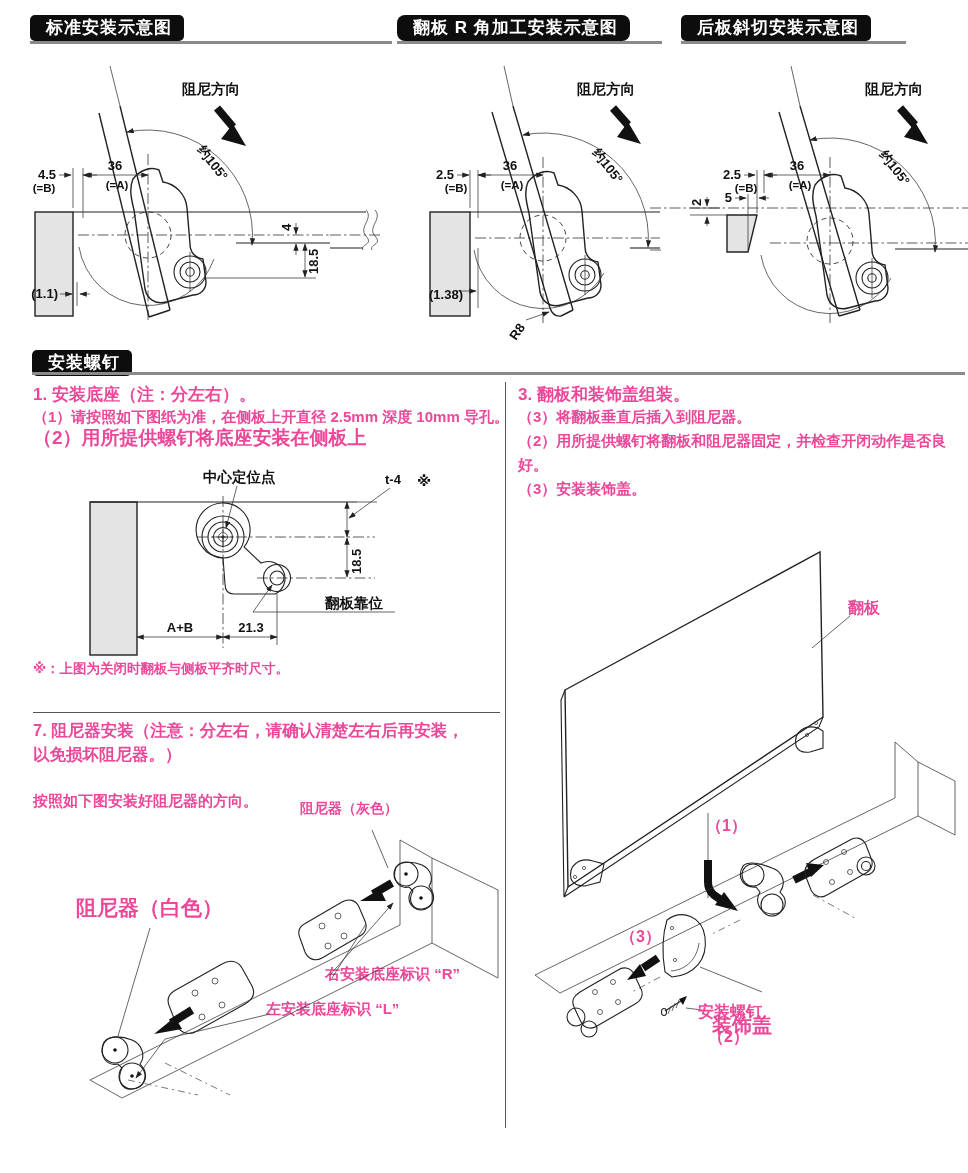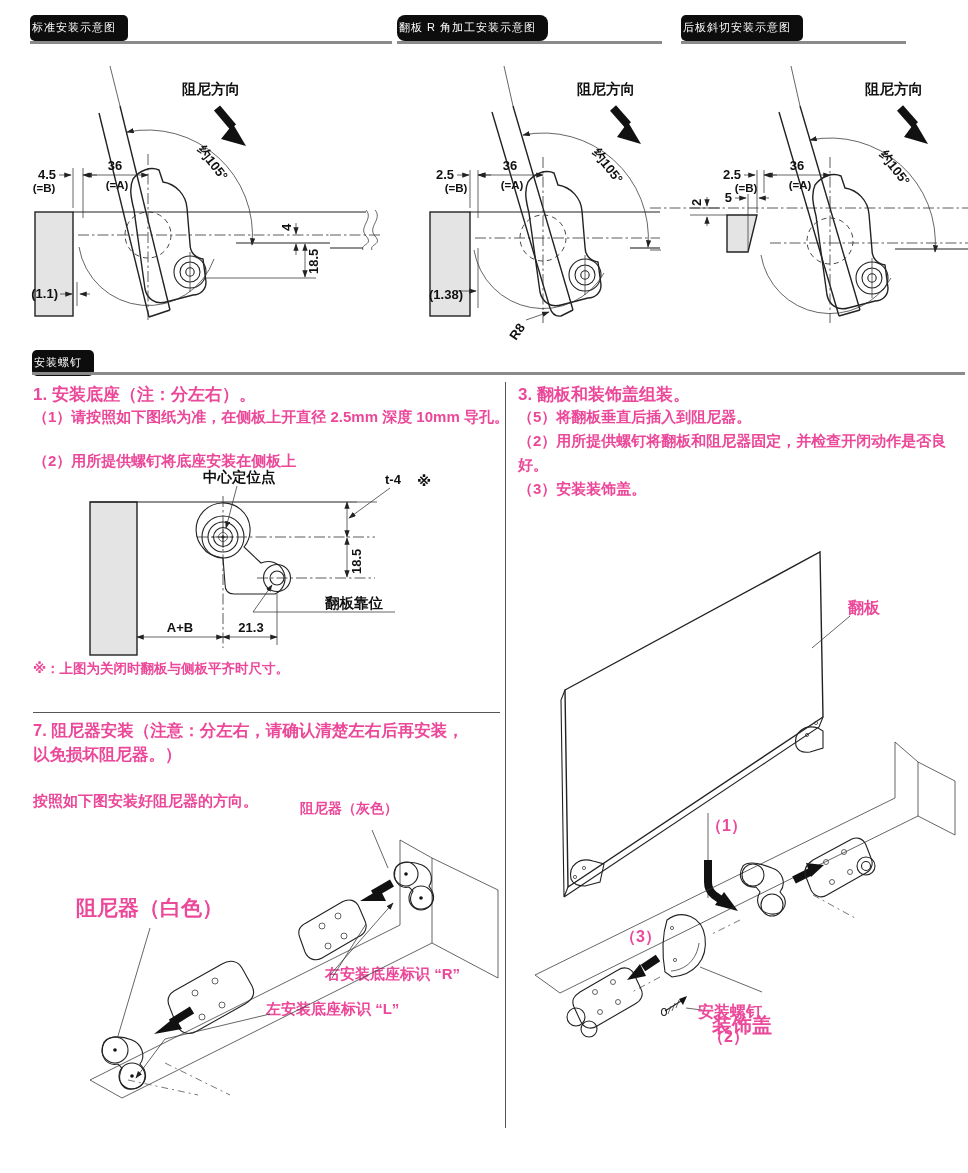--- a/index.html
+++ b/index.html
@@ -1,20 +1,20 @@
 <!DOCTYPE html>
 <html><head>
 <meta charset="utf-8">
 <style>
   html,body{margin:0;padding:0;background:#fff;}
   body{width:968px;height:1173px;position:relative;font-family:"Liberation Sans","DejaVu Sans",sans-serif;}
   .abs{position:absolute;}
   .bt{font-weight:bold;color:#ec4899;white-space:nowrap;}
-  .tabhdr{position:absolute;background:#0d0d0d;color:#fff;font-weight:normal;font-size:11px;
-          padding:3px 12px 4px 2px;border-radius:5px;letter-spacing:1px;line-height:19px;}
+  .tabhdr{position:absolute;background:#0d0d0d;color:#fff;font-weight:bold;font-size:17px;
+          padding:3px 12px 4px 16px;border-radius:5px;letter-spacing:1px;line-height:19px;}
   .rule{position:absolute;background:#8a8a8a;height:3px;}
   .vdiv{position:absolute;background:#555;width:1px;}
   .hdiv{position:absolute;background:#555;height:1px;}
   svg{position:absolute;overflow:visible;}
   .ln{stroke:#222;fill:none;stroke-width:1.4;}
   .ln2{stroke:#222;fill:none;stroke-width:1.1;}
   .thin{stroke:#333;fill:none;stroke-width:.75;}
   .cl{stroke:#333;fill:none;stroke-width:.8;stroke-dasharray:11 3 2.5 3;}
   .dsh{stroke:#333;fill:none;stroke-width:.9;stroke-dasharray:5 4;}
   .gd{stroke:#555;fill:none;stroke-width:.8;stroke-dasharray:7 4 2 4;}
@@ -192,21 +192,21 @@
 </svg>
 
 <div class="tabhdr" style="left:32px;top:350px;">安装螺钉</div>
 <div class="rule" style="left:32px;top:372px;width:933px;"></div>
 
 <div class="vdiv" style="left:505px;top:382px;height:746px;"></div>
 <div class="hdiv" style="left:33px;top:712px;width:467px;"></div>
 
 <div class="abs bt" style="left:33px;top:383px;font-size:17px;">1.  安装底座（注：分左右）。</div>
 <div class="abs bt" style="left:33px;top:408px;font-size:15px;">（1）请按照如下图纸为准，在侧板上开直径 2.5mm 深度 10mm 导孔。</div>
-<div class="abs bt" style="left:33px;top:452px;font-size:15px;">（2）用所提供螺钉将底座安装在侧板上</div>
+<div class="abs bt" style="left:33px;top:425px;font-size:19px;">（2）用所提供螺钉将底座安装在侧板上</div>
 
 <svg width="390" height="205" viewBox="0 0 390 205" style="left:85px;top:468px;">
   <defs>
     <marker id="arr4" markerWidth="10" markerHeight="8" refX="9" refY="3.5" orient="auto-start-reverse">
       <path d="M0,0 L10,3.5 L0,7 Z" fill="#222"></path>
     </marker>
   </defs>
   <rect class="panel" x="5" y="34" width="47" height="153"></rect>
   <path class="ln2" d="M5,34 L272,34"></path>
   <path class="thin" d="M272,34 L292,34"></path>
@@ -303,21 +303,21 @@
   </g>
 
   <path class="thin" d="M302,2 L318,40"></path>
   <path class="thin" d="M80,100 L48,208"></path>
   <path class="thin" d="M260,147 L323,75" marker-end="url(#arr5)"></path>
   <path class="thin" d="M262,150 L296,96"></path>
   <path class="thin" d="M200,186 L95,211 L66,250" marker-end="url(#arr5)"></path>
 </svg>
 
 <div class="abs bt" style="left:518px;top:383px;font-size:17px;text-align:center;">3.  翻板和装饰盖组装。</div>
-<div class="abs bt" style="left:518px;top:408px;font-size:15px;">（5）将翻板垂直后插入到阻尼器。</div>
+<div class="abs bt" style="left:518px;top:408px;font-size:15px;">（3）将翻板垂直后插入到阻尼器。</div>
 <div class="abs bt" style="left:518px;top:432px;font-size:15px;">（2）用所提供螺钉将翻板和阻尼器固定，并检查开闭动作是否良</div>
 <div class="abs bt" style="left:518px;top:456px;font-size:15px;">好。</div>
 <div class="abs bt" style="left:518px;top:480px;font-size:15px;">（3）安装装饰盖。</div>
 
 <svg width="458" height="600" viewBox="0 0 458 600" style="left:510px;top:530px;">
 
   <path class="ln" d="M55,160 L310,22 L313,187 L58,357 Z" fill="#fff"></path>
   <path class="ln2" d="M55,160 L51,170 L54,367 L58,357 M54,367 L309,197 L313,187"></path>
 
   <path class="ln2" d="M61,349 C58,335 70,327 83,331 L94,334 L90,352 L75,356 C68,356 63,354 61,349 Z"></path>

